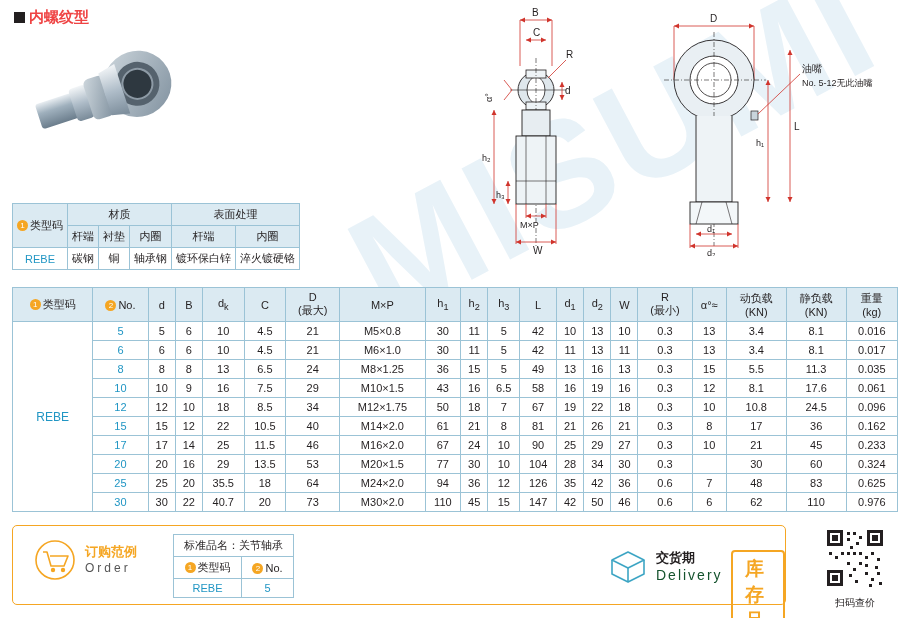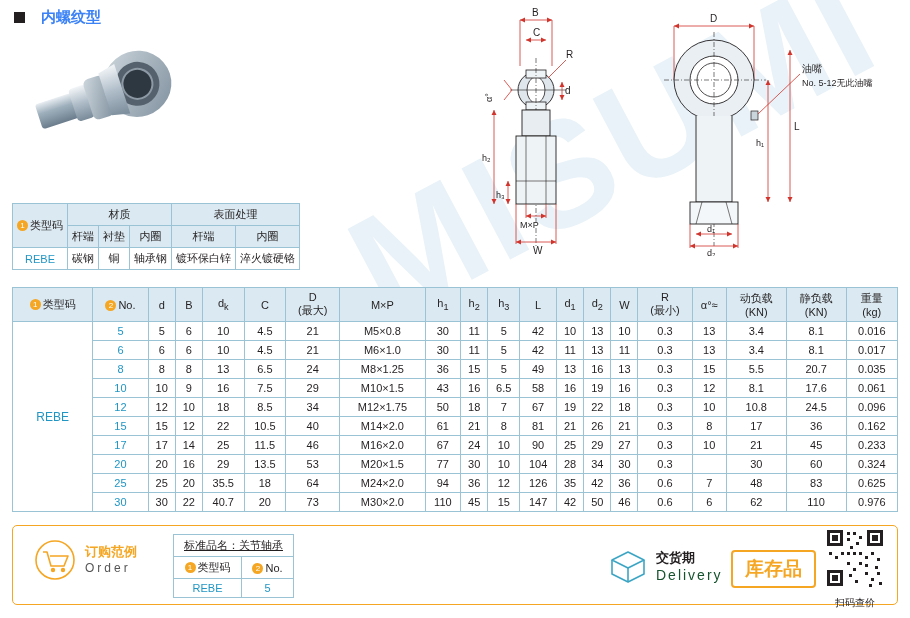--- a/index.html
+++ b/index.html
@@ -10,22 +10,22 @@
     background: #ffffff;
     color: #231f20;
     position: relative;
     overflow: hidden;
   }
   .page { position:relative; width:910px; height:618px; }
 
   
   .title-row {
     position:absolute; left:14px; top:8px;
-    display:flex; align-items:center; gap:16px;
-    font-size:15px; font-weight:bold; color:#3b82f6;
+    display:flex; align-items:center; gap:4px;
+    font-size:15px; font-weight:bold; color:#ef4444;
   }
   .title-sq { width:11px; height:11px; background:#231f20; display:inline-block; }
 
   
   .watermark {
     position:absolute; left:330px; top:60px;
     font-size:150px; font-weight:bold;
     color:#e8f2f8;
     transform: rotate(-28deg);
     letter-spacing: 4px;
@@ -81,21 +81,21 @@
     width:11px; height:11px; line-height:11px;
     border-radius:50%;
     background:#f5a623; color:#fff;
     font-size:8px; text-align:center;
     margin-right:2px;
     vertical-align:1px;
   }
 
   
   .bottom {
-    position:absolute; left:12px; top:525px; width:886px; height:80px;
+    position:absolute; left:12px; top:525px; width:774px; height:80px;
     border:1px solid #f5a623; border-radius:5px;
     background:#fff; z-index:2;
   }
   .order-block { position:absolute; left:20px; top:14px; display:flex; align-items:center; gap:8px; }
   .order-text { font-size:13px; line-height:1.25; }
   .order-text .cn { color:#f5a623; font-weight:bold; }
   .order-text .en { color:#555; letter-spacing:3px; font-size:12px; }
 
   .order-tbl { position:absolute; left:160px; top:8px; font-size:11px; }
   .order-tbl td { border:1px solid #9bc3d6; text-align:center; padding:3px 10px; white-space:nowrap;}
@@ -379,21 +379,21 @@
           <td>36</td>
           <td>15</td>
           <td>5</td>
           <td>49</td>
           <td>13</td>
           <td>16</td>
           <td>13</td>
           <td>0.3</td>
           <td>15</td>
           <td>5.5</td>
-          <td>20.7</td>
+          <td>11.3</td>
           <td>0.035</td>
         </tr>
         <tr>
           <td class="no-col">10</td>
           <td>10</td>
           <td>9</td>
           <td>16</td>
           <td>7.5</td>
           <td>29</td>
           <td>M10×1.5</td>
@@ -550,21 +550,21 @@
       </svg>
       <div class="order-text">
         <div class="cn">订购范例</div>
         <div class="en">Order</div>
       </div>
     </div>
 
     <table class="order-tbl">
       <tbody>
           <tr>
-        <td colspan="2" style="text-align:right;text-decoration:underline;"><span>标准品名：</span><span>关节轴承</span></td>
+        <td colspan="2" style="text-align:right;"><span>标准品名：</span><span>关节轴承</span></td>
       </tr>
       <tr>
         <td><span class="circnum">1</span><span>类型码</span></td>
         <td><span class="circnum">2</span><span>No.</span></td>
       </tr>
       <tr>
         <td class="blue">REBE</td>
         <td class="blue">5</td>
       </tr>
     </tbody>

